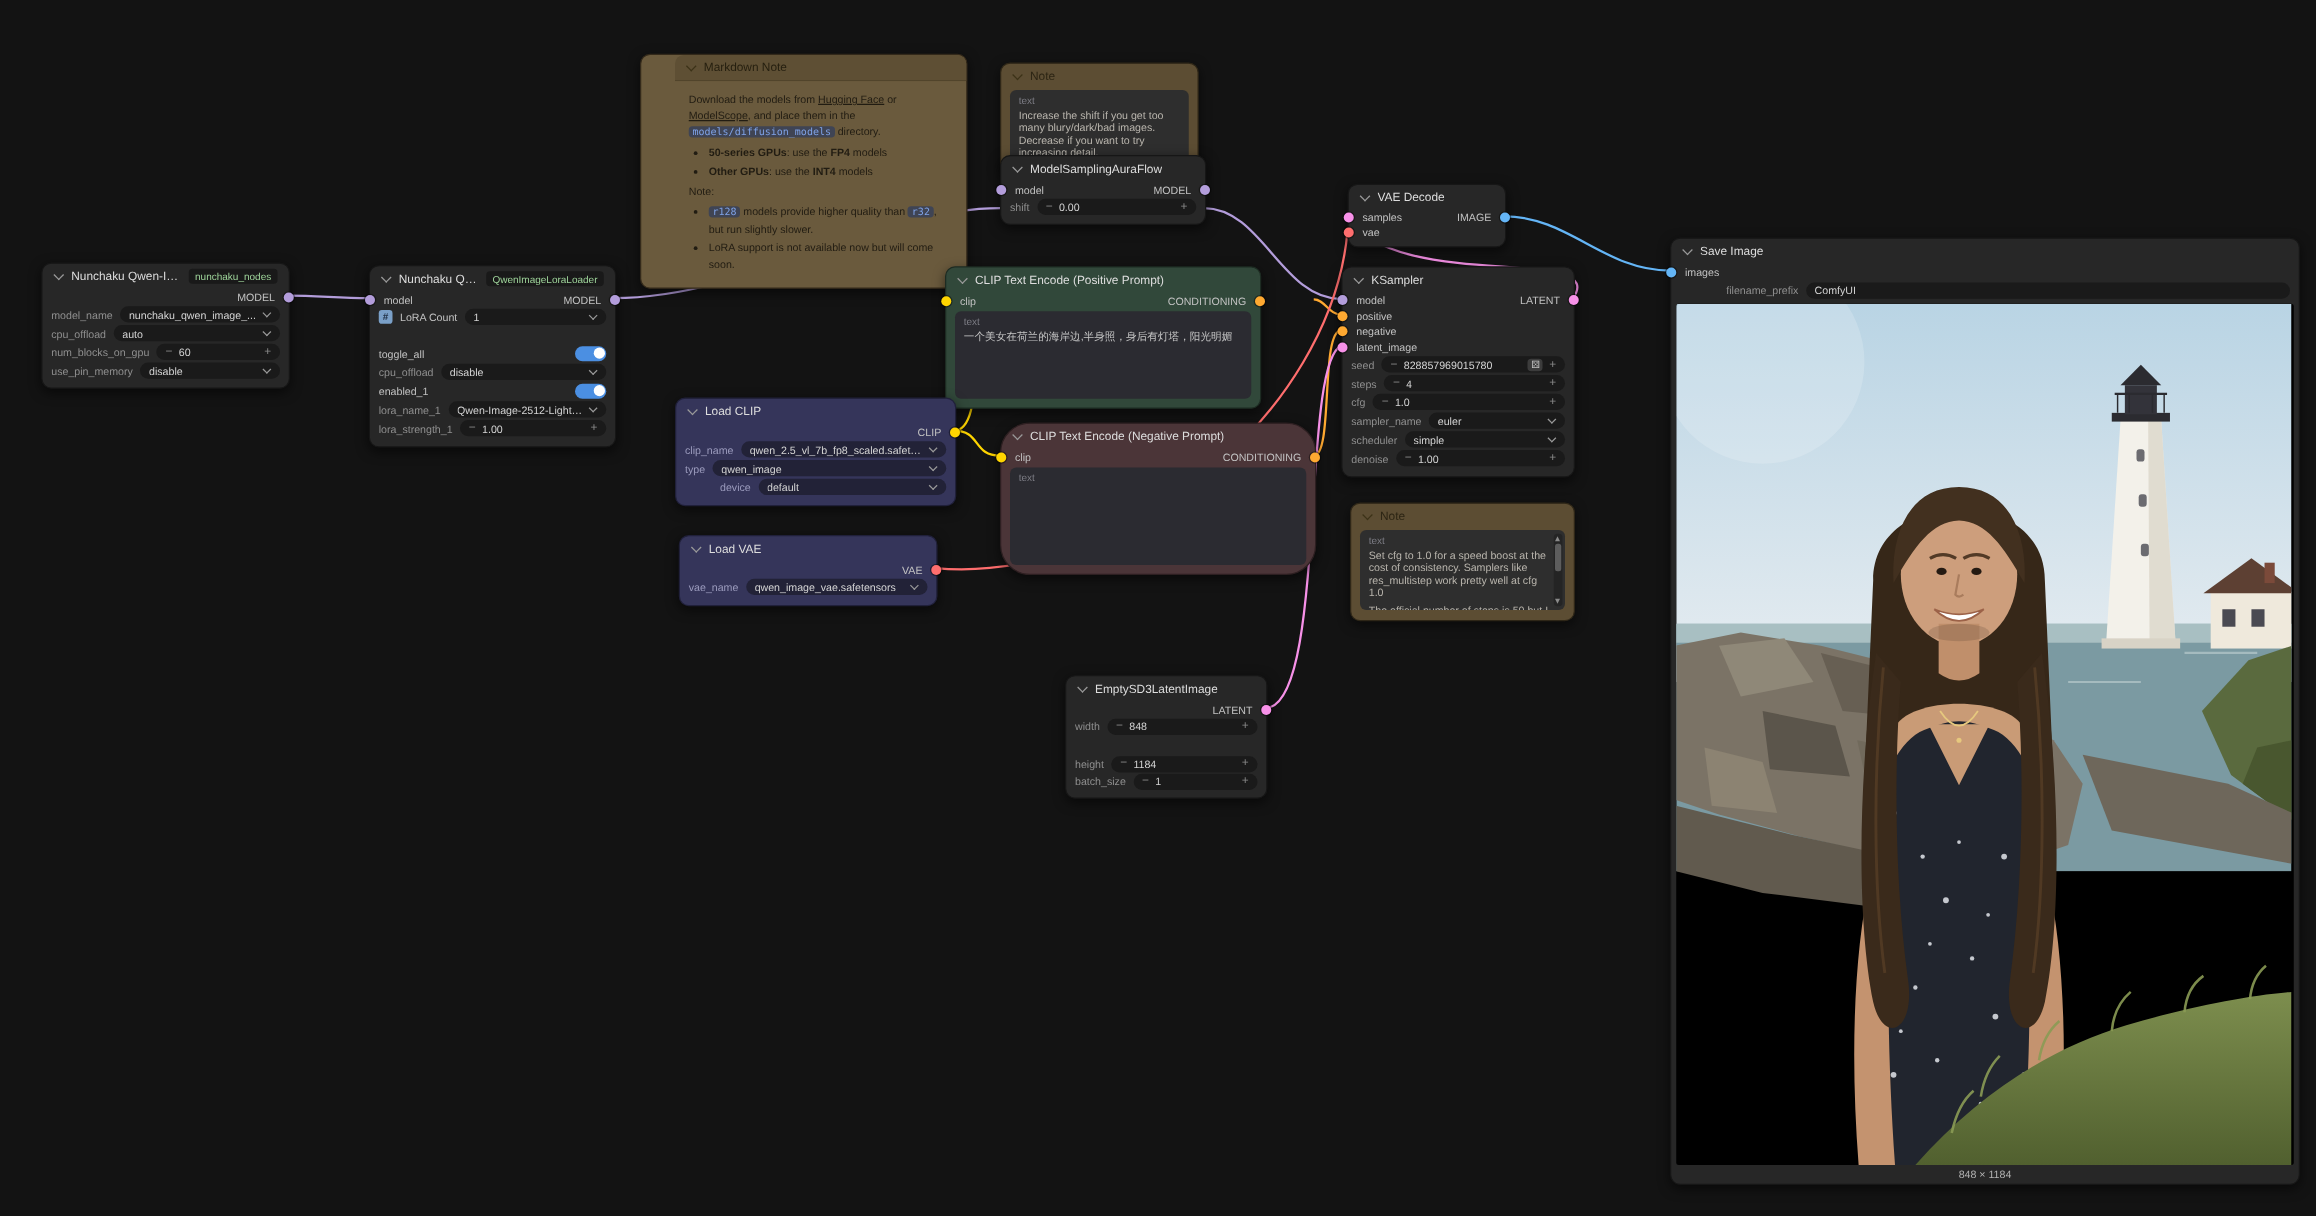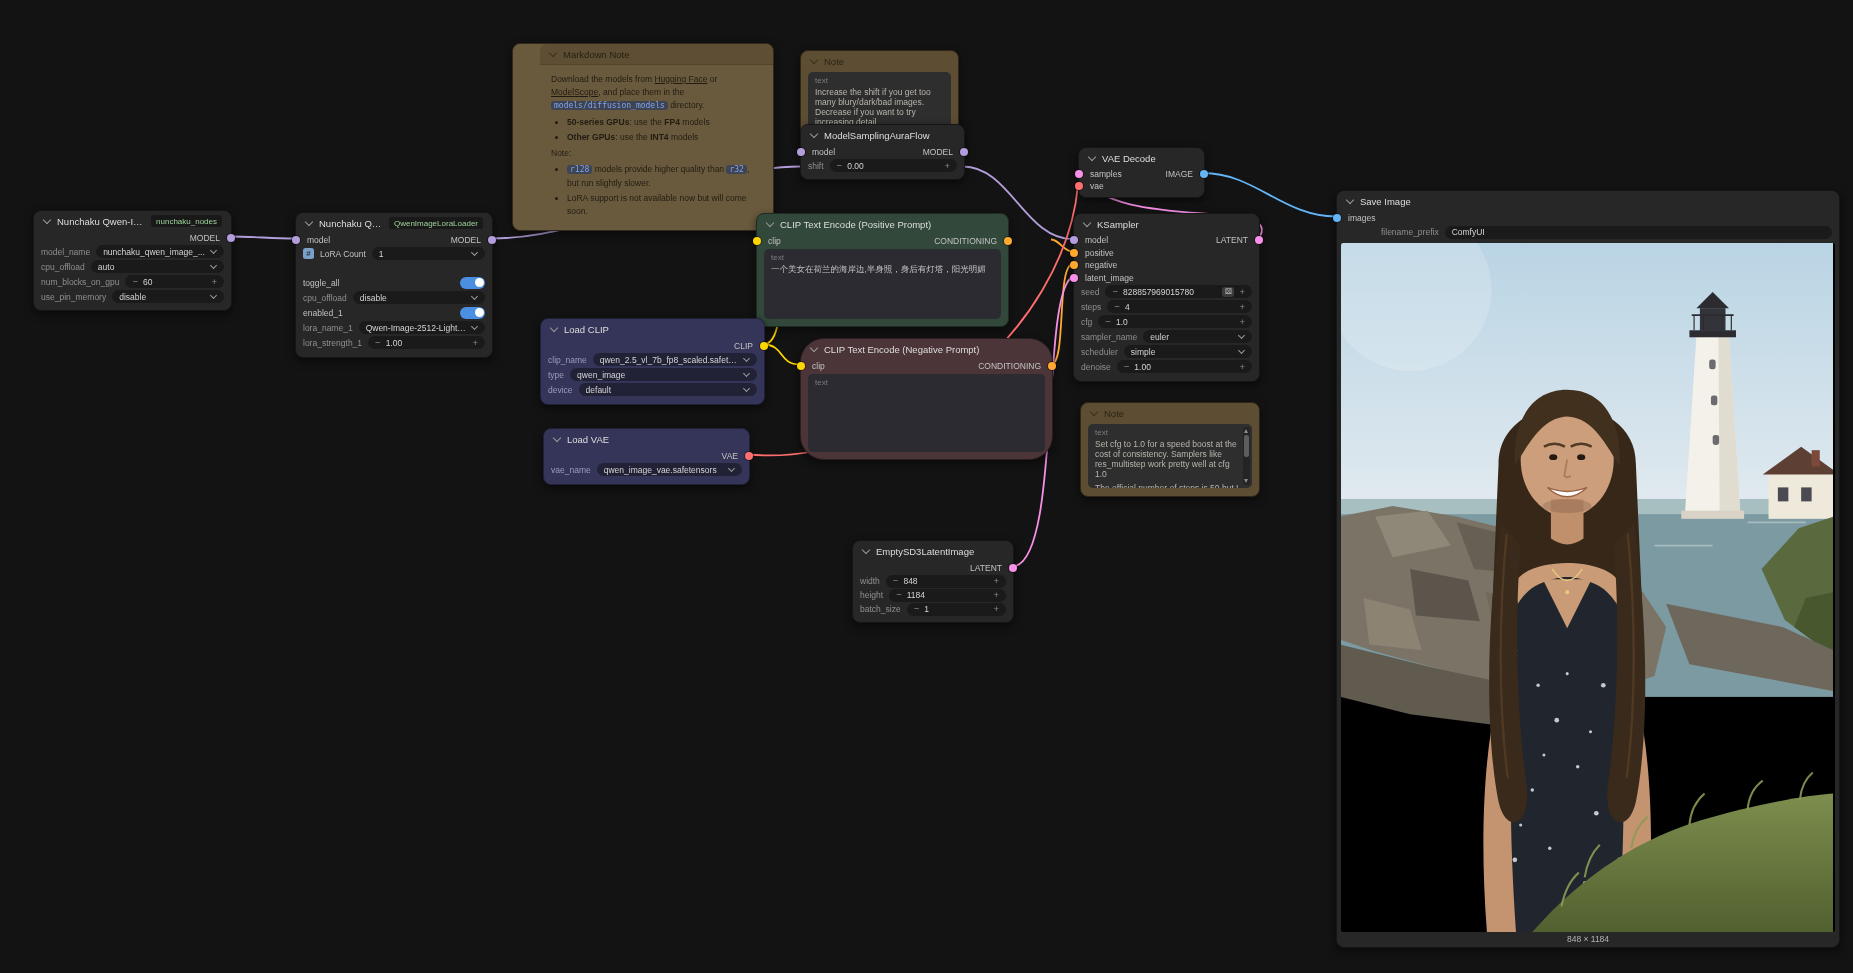--- a/index.html
+++ b/index.html
@@ -277,21 +277,21 @@
       <span class="cchev"></span>
     </div>
   </div>
   <div class="wrow">
     <span class="wlabel">type</span>
     <div class="wpill combo">
       <span class="wval">qwen_image</span>
       <span class="cchev"></span>
     </div>
   </div>
-  <div class="wrow" style="margin-bottom:7px;">
+  <div class="wrow" style="margin-bottom:7px;margin-left:28px;">
     <span class="wlabel">device</span>
     <div class="wpill combo">
       <span class="wval">default</span>
       <span class="cchev"></span>
     </div>
   </div>
 </div>
 
 <div class="node n-nv" style="left:543px;top:428px;width:205px;">
   <div class="nhead">
@@ -427,21 +427,21 @@
     <span class="dot r c-lat"></span>
   </div>
   <div class="wrow" style="height:14px;">
     <span class="wlabel">width</span>
     <div class="wpill num">
       <span class="mm">−</span>
       <span class="wval">848</span>
       <span class="pp">+</span>
     </div>
   </div>
-  <div class="wrow" style="height:14px;">
+  <div class="wrow" style="height:14px;margin-top:16px;">
     <span class="wlabel">height</span>
     <div class="wpill num">
       <span class="mm">−</span>
       <span class="wval">1184</span>
       <span class="pp">+</span>
     </div>
   </div>
   <div class="wrow" style="height:14px;margin-bottom:6px;">
     <span class="wlabel">batch_size</span>
     <div class="wpill num">

